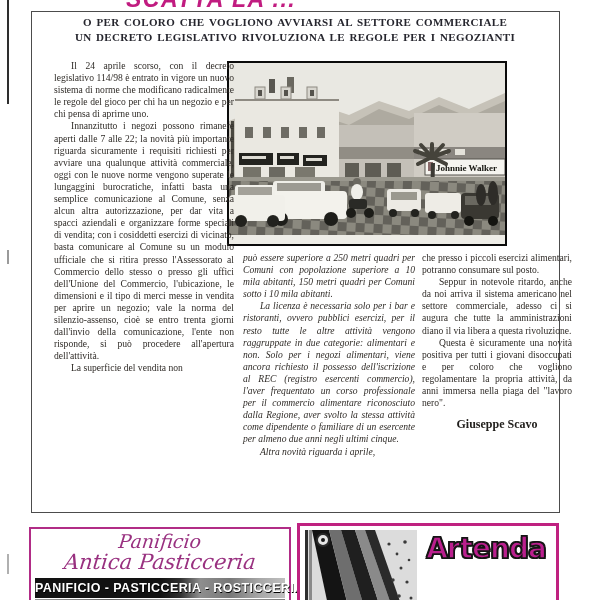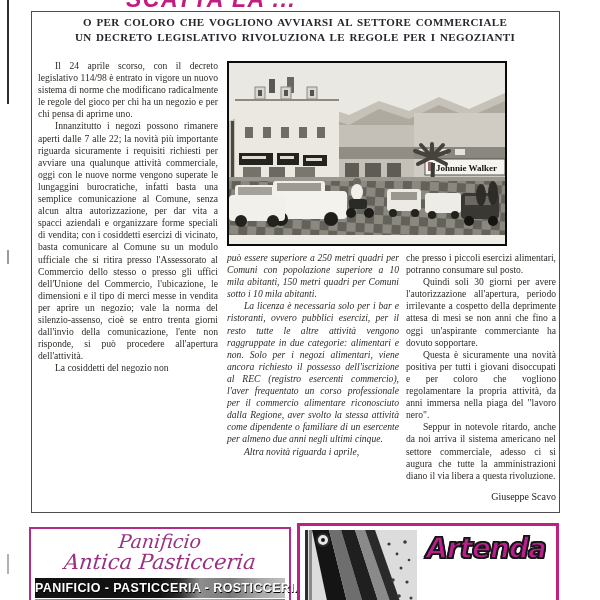--- a/index.html
+++ b/index.html
@@ -32,28 +32,28 @@
 
   
   .photo-frame{
     position:absolute;left:227px;top:61px;width:276px;height:181px;
     border:2px solid #0b0b0b;overflow:hidden;background:#fef9c3;
   }
 
   
   .col{
     position:absolute;top:252px;font-size:9.6px;line-height:12.1px;
-    text-align:justify;color:#2f2b27;
+    text-align:justify;color:#2f2b27;margin-left:16px;
   }
   .col p{margin:0;text-indent:17px;}
   .col p.cont{text-indent:0;}
   .col1{left:38px;top:60px;width:180px;}
   .col2{left:227px;width:172px;font-style:italic;}
   .col3{left:406px;width:150px;}
-  .byline{margin-top:9px;text-align:right;font-weight:normal;font-size:10px;color:#23211e;}
+  .byline{margin-top:9px;text-align:center;font-weight:bold;font-size:12px;color:#23211e;}
 
   
   .bakery-ad{
     position:absolute;left:29px;top:527px;width:258px;height:90px;
     border:2px solid #b12c86;background:#fff;
   }
   .script-line{
     text-align:center;font-family:"DejaVu Serif",serif;font-style:italic;
     color:#993180;transform:skewX(-6deg);white-space:nowrap;
   }
@@ -76,21 +76,20 @@
     position:absolute;left:297px;top:523px;width:256px;height:90px;
     border:3px solid #bf2180;background:#fff;
   }
   .fabric{position:absolute;left:5px;top:4px;width:112px;height:80px;}
   .artenda-logo{
     position:absolute;left:122px;top:6px;width:128px;text-align:center;
     font-family:"DejaVu Sans",sans-serif;font-weight:bold;font-size:28px;
     color:#ba1f8e;-webkit-text-stroke:1.6px #151515;
     text-shadow:1px 1px 0 #151515,-1px 1px 0 #151515,1px -1px 0 #151515,-1px -1px 0 #151515;
     letter-spacing:-1px;
-    font-style:italic;
   }
 </style>
 </head>
 <body>
 
 <div class="edge-line"></div>
 <div class="edge-mark1"></div>
 <div class="edge-mark2"></div>
 
 <div class="masthead">SCATTA LA ...</div>
@@ -208,33 +207,32 @@
     </g>
     <g>
       <rect x="0" y="172" width="276" height="9" fill="#eeede7"></rect>
     </g>
   </svg>
 </div>
 
 <div class="col col1">
     <p>Il 24 aprile scorso, con il decreto legislativo 114/98 è entrato in vigore un nuovo sistema di norme che modificano radicalmente le regole del gioco per chi ha un negozio e per chi pensa di aprirne uno.</p>
     <p>Innanzitutto i negozi possono rimanere aperti dalle 7 alle 22; la novità più importante riguarda sicuramente i requisiti richiesti per avviare una qualunque attività commerciale, oggi con le nuove norme vengono superate le lungaggini burocratiche, infatti basta una semplice comunicazione al Comune, senza alcun altra autorizzazione, per dar vita a spacci aziendali e organizzare forme speciali di vendita; con i cosiddetti esercizi di vicinato, basta comunicare al Comune su un modulo ufficiale che si ritira presso l'Assessorato al Commercio dello stesso o presso gli uffici dell'Unione del Commercio, l'ubicazione, le dimensioni e il tipo di merci messe in vendita per aprire un negozio; vale la norma del silenzio-assenso, cioè se entro trenta giorni dall'invio della comunicazione, l'ente non risponde, si può procedere all'apertura dell'attività.</p>
-    <p>La cosiddetti del negozio non</p>
+    <p>La superficie del vendita non</p>
   </div>
 <div class="col col2">
     <p class="cont">può essere superiore a 250 metri quadri per Comuni con popolazione superiore a 10 mila abitanti, 150 metri quadri per Comuni sotto i 10 mila abitanti.</p>
     <p>La licenza è necessaria solo per i bar e ristoranti, ovvero pubblici esercizi, per il resto tutte le altre attività vengono raggruppate in due categorie: alimentari e non. Solo per i negozi alimentari, viene ancora richiesto il possesso dell'iscrizione al REC (registro esercenti commercio), l'aver frequentato un corso professionale per il commercio alimentare riconosciuto dalla Regione, aver svolto la stessa attività come dipendente o familiare di un esercente per almeno due anni negli ultimi cinque.</p>
     <p>Altra novità riguarda i aprile,</p>
   </div>
 <div class="col col3">
   <div>
       <p class="cont">che presso i piccoli esercizi alimentari, potranno consumare sul posto.</p>
-      <p>Quindi soli 30 giorni per avere l'autorizzazione all'apertura, periodo irrilevante a cospetto della deprimente attesa di mesi se non anni che fino a oggi un'aspirante commerciante ha dovuto sopportare.</p>
+      <p>Seppur in notevole ritardo, anche da noi arriva il sistema americano nel settore commerciale, adesso ci si augura che tutte la amministrazioni diano il via libera a questa rivoluzione.</p>
       <p>Questa è sicuramente una novità positiva per tutti i giovani disoccupati e per coloro che vogliono regolamentare la propria attività, da anni immersa nella piaga del "lavoro nero".</p>
-      <p>Seppur in notevole ritardo, anche da noi arriva il sistema americano nel settore commerciale, adesso ci si augura che tutte la amministrazioni diano il via libera a questa rivoluzione.</p>
     </div>
   <div class="byline">Giuseppe Scavo</div>
 </div>
 
 <div class="bakery-ad">
   <div class="script-line script1">Panificio</div>
   <div class="script-line script2">Antica Pasticceria</div>
   <div class="bakery-banner">PANIFICIO - PASTICCERIA - ROSTICCERIA</div>
   <div class="bakery-photo-strip"></div>
 </div>

